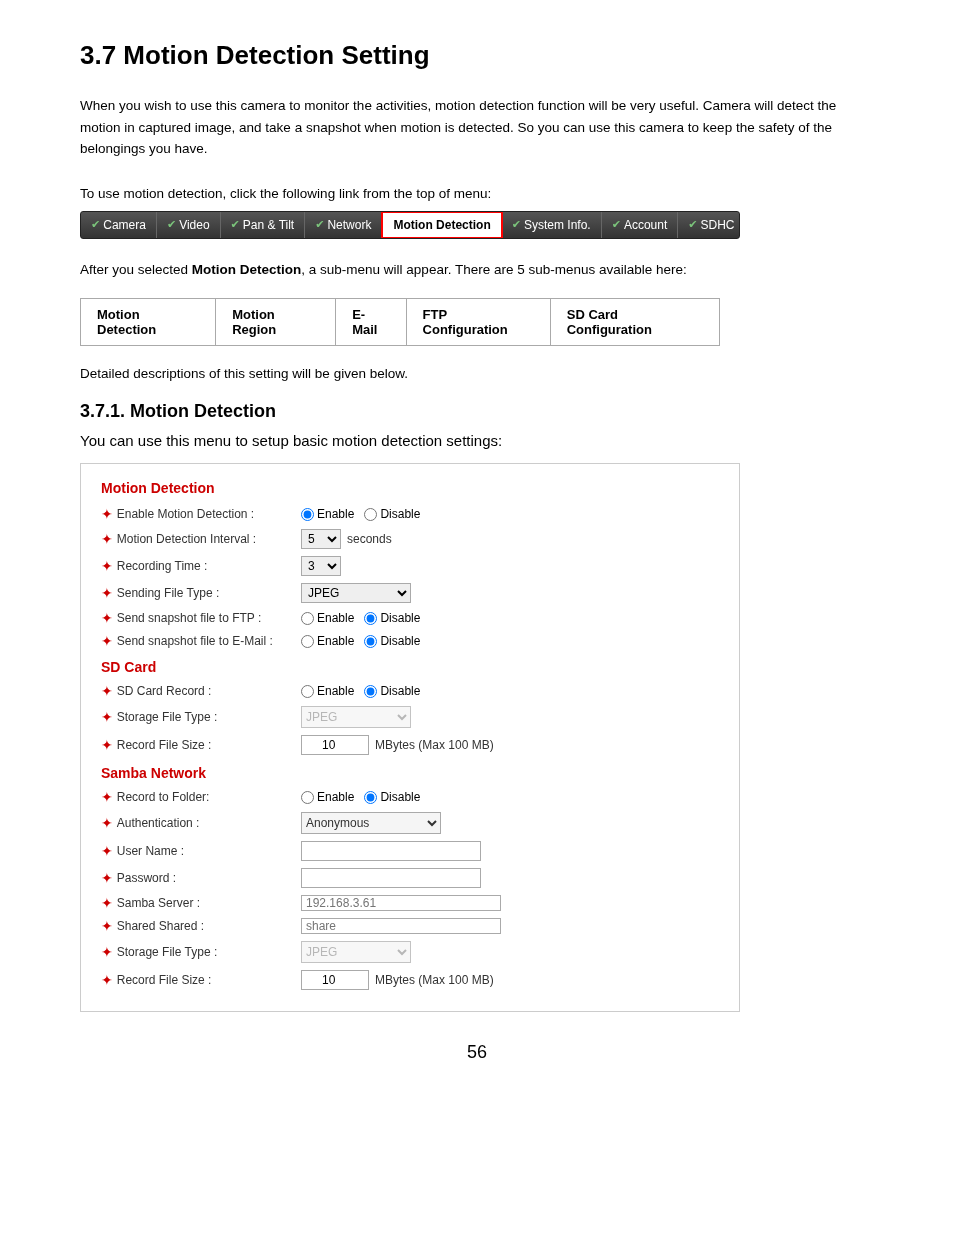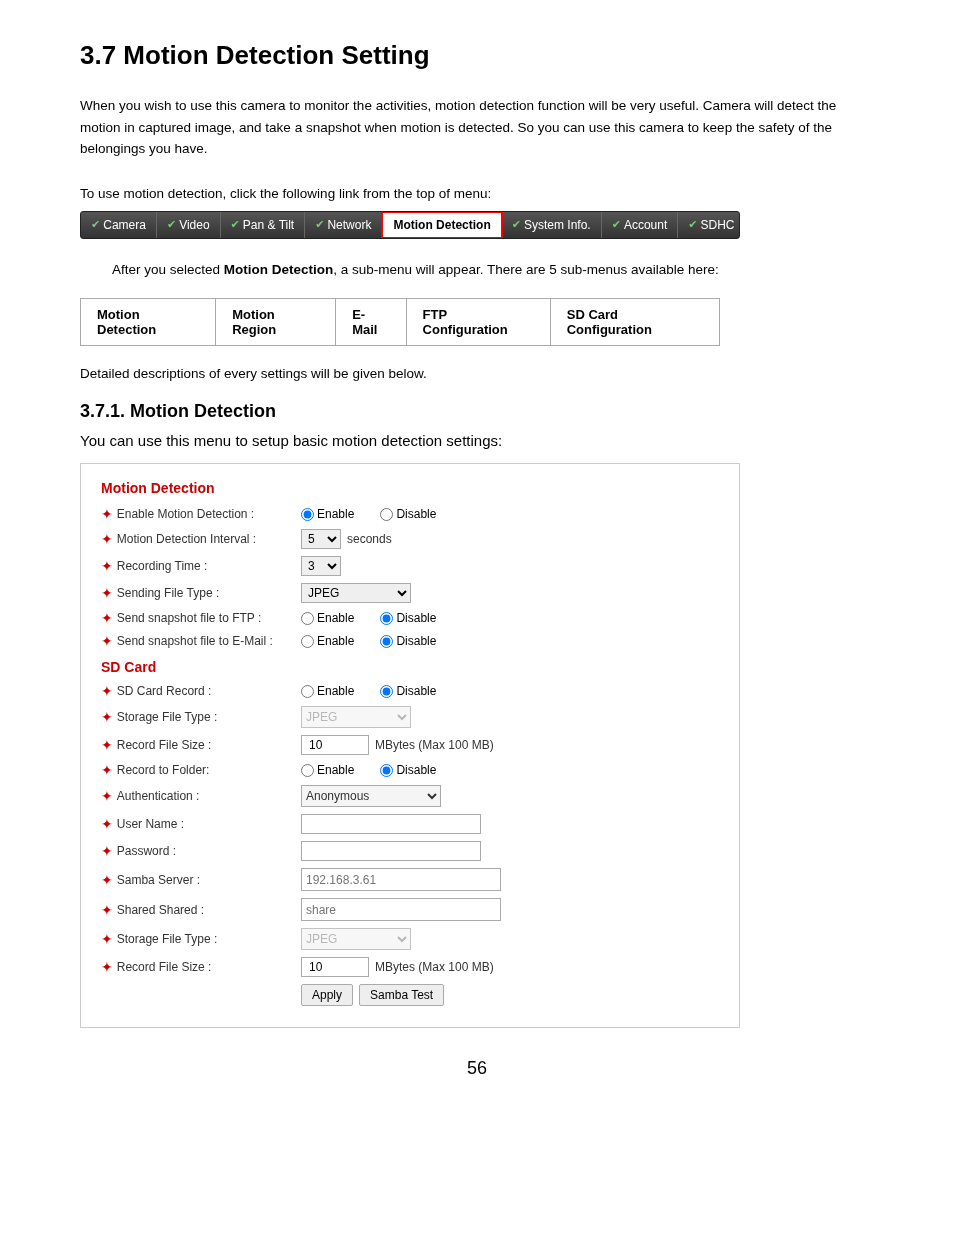--- a/index.html
+++ b/index.html
@@ -58,21 +58,20 @@
       color: #000;
       border: 2px solid red;
       margin: -1px;
       font-weight: bold;
     }
     
     .after-nav {
       font-size: 13.5px;
       line-height: 1.6;
       margin-bottom: 18px;
-      margin-left: 32px;
     }
     
     .submenu-table {
       border: 1px solid #aaa;
       border-collapse: collapse;
       margin-bottom: 20px;
       width: 640px;
     }
     .submenu-table td {
       border: 1px solid #aaa;
@@ -125,21 +124,21 @@
     }
     .row-value {
       display: flex;
       align-items: center;
       gap: 6px;
       flex: 1;
     }
     .radio-group {
       display: flex;
       align-items: center;
-      gap: 26px;
+      gap: 10px;
     }
     .radio-item {
       display: flex;
       align-items: center;
       gap: 3px;
       font-size: 12px;
     }
     input[type="radio"] { width: 13px; height: 13px; }
     select.small-select {
       font-size: 12px;
@@ -180,29 +179,29 @@
     select.jpeg-select {
       font-size: 12px;
       height: 22px;
       border: 1px solid #aaa;
       width: 110px;
       color: #999;
       background: #f5f5f5;
     }
     input.size-input {
       font-size: 12px;
-      padding: 1px 7px;
+      padding: 1px 20px;
       height: 20px;
       border: 1px solid #aaa;
       width: 68px;
     }
     input.samba-text {
       font-size: 12px;
       padding: 1px 4px;
-      height: 23px;
+      height: 16px;
       border: 1px solid #aaa;
       width: 200px;
       color: #999;
     }
   </style>
 </head>
 <body>
 
 <h1 class="page-title">3.7  Motion Detection Setting</h1>
 
@@ -251,21 +250,21 @@
       <tr>
     <td>Motion Detection</td>
     <td>Motion Region</td>
     <td>E-Mail</td>
     <td>FTP Configuration</td>
     <td>SD Card Configuration</td>
   </tr>
 </tbody>
   </table>
 
-<p class="desc-text">Detailed descriptions of every settings will be given below.</p>
+<p class="desc-text">Detailed descriptions of this setting will be given below.</p>
 
 <h2 class="section-title">3.7.1.  Motion Detection</h2>
 
 <p class="you-can">You can use this menu to setup basic motion detection settings:</p>
 
 <div class="settings-box">
 
   <div class="section-header">Motion Detection</div>
 
   <div class="settings-row">
@@ -396,20 +395,21 @@
     <div class="row-label">
       <span class="bullet">✦</span>
       <span>Record File Size :</span>
     </div>
     <div class="row-value">
       <input type="text" class="size-input" value="10" style="">
       <span class="unit-text">MBytes (Max 100 MB)</span>
     </div>
   </div>
 
+  <div class="section-sub-header">Samba Network</div>
 
   <div class="settings-row">
     <div class="row-label">
       <span class="bullet">✦</span>
       <span>Record to Folder:</span>
     </div>
     <div class="row-value">
       <div class="radio-group">
         <label class="radio-item">
           <input type="radio" name="folder_record" style=""> Enable
@@ -490,23 +490,16 @@
     <div class="row-label">
       <span class="bullet">✦</span>
       <span>Record File Size :</span>
     </div>
     <div class="row-value">
       <input type="text" class="size-input" value="10" style="">
       <span class="unit-text">MBytes (Max 100 MB)</span>
     </div>
   </div>
 
-  <div class="settings-row" style="margin-top:6px;">
-    <div class="row-label"></div>
-    <div class="row-value">
-      <button class="btn">Apply</button>
-      <button class="btn">Samba Test</button>
-    </div>
-  </div>
 
 </div>
 
 <div class="page-number">56</div>
 
 </body></html>

